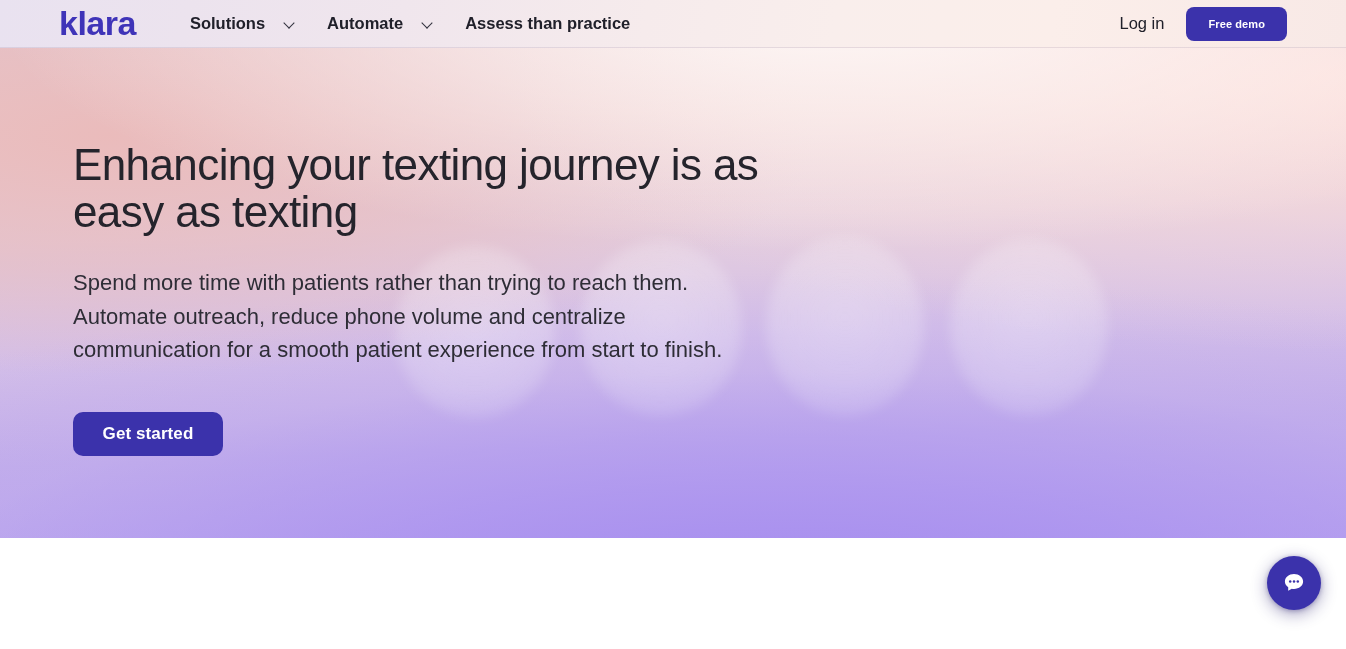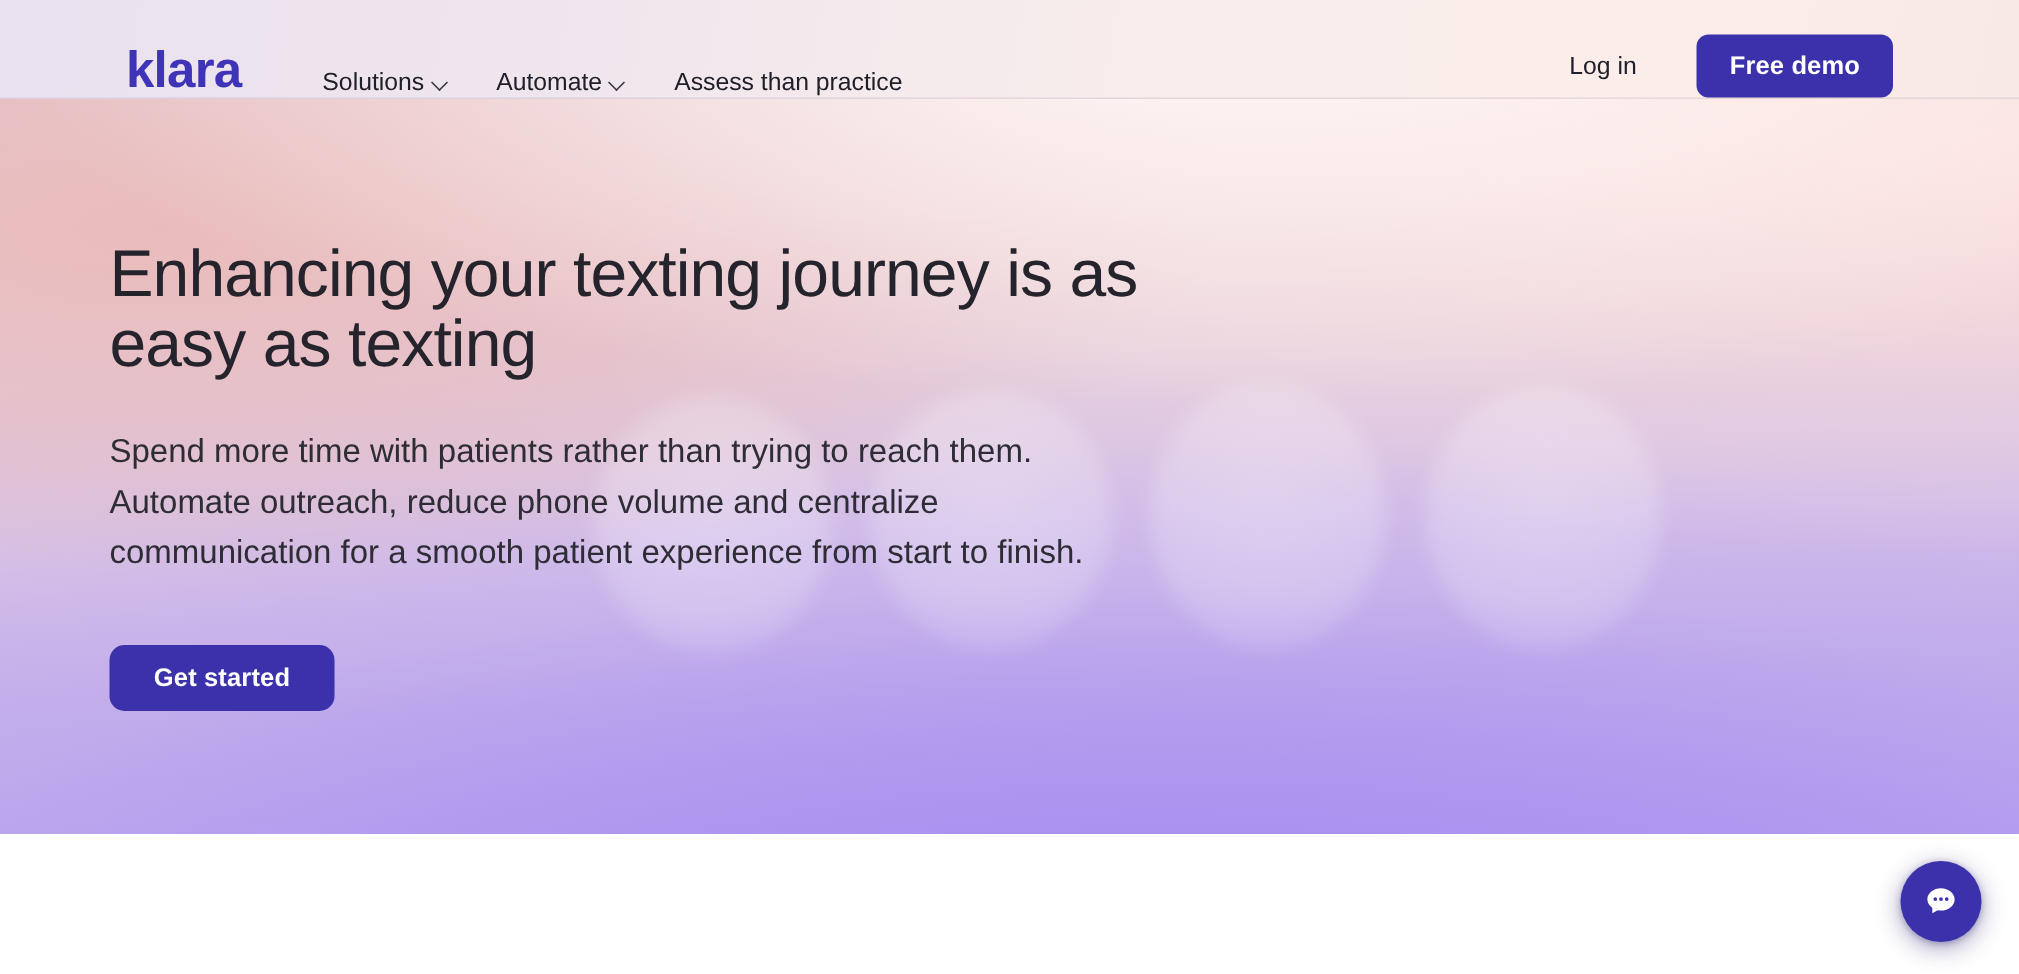--- a/index.html
+++ b/index.html
@@ -12,25 +12,25 @@
     height: 649px;
     overflow: hidden;
     background: #ffffff;
     font-family: "Liberation Sans", "DejaVu Sans", sans-serif;
     -webkit-font-smoothing: antialiased;
   }
 
   
   .header {
     position: relative;
-    height: 66px;
+    height: 48px;
     box-sizing: border-box;
     display: flex;
-    align-items: flex-end;
-    padding: 0 84px;
+    align-items: center;
+    padding: 0 59px;
     background:
       linear-gradient(100deg,
         #e9e2f0 0%,
         #ece3ee 14%,
         #f0e6ed 30%,
         #f6ebec 48%,
         #f9eeec 62%,
         #fbeeea 78%,
         #f8e9e6 100%);
     border-bottom: 1px solid rgba(160,140,170,0.22);
@@ -49,25 +49,26 @@
   }
 
   .nav {
     display: flex;
     align-items: center;
     gap: 32px;
   }
   .nav-item {
     display: inline-flex;
     align-items: center;
-    gap: 6px;
+    gap: 20px;
     font-size: 16.5px;
     color: #20202a;
     cursor: pointer;
     white-space: nowrap;
+    font-weight: bold;
   }
   .chev {
     display: inline-block;
     width: 10px;
     height: 10px;
     position: relative;
     top: -1px;
   }
   .chev::before {
     content: "";
@@ -78,32 +79,32 @@
     height: 7px;
     border-right: 1.4px solid #31313d;
     border-bottom: 1.4px solid #31313d;
     transform: rotate(45deg);
   }
 
   .header-right {
     margin-left: auto;
     display: flex;
     align-items: center;
-    gap: 40px;
+    gap: 22px;
   }
   .login-link {
     font-size: 16.5px;
     color: #20202a;
     cursor: pointer;
     white-space: nowrap;
   }
   .btn-demo {
     background: #3b32ab;
     color: #ffffff;
-    font-size: 17px;
+    font-size: 11px;
     font-weight: 700;
     border: none;
     border-radius: 8px;
     padding: 11px 22px;
     cursor: pointer;
     font-family: inherit;
     white-space: nowrap;
     letter-spacing: 0.1px;
   }
 

